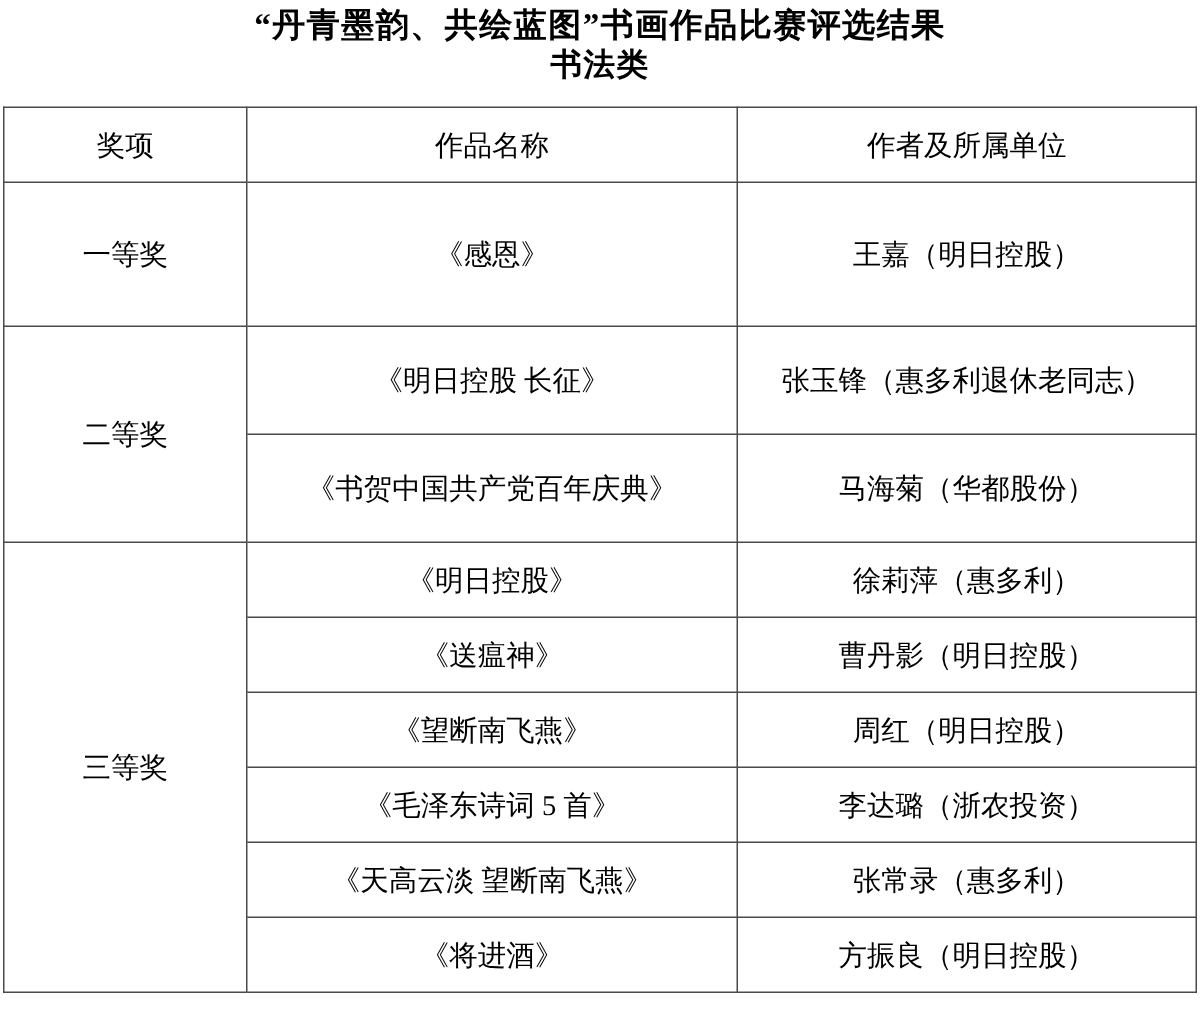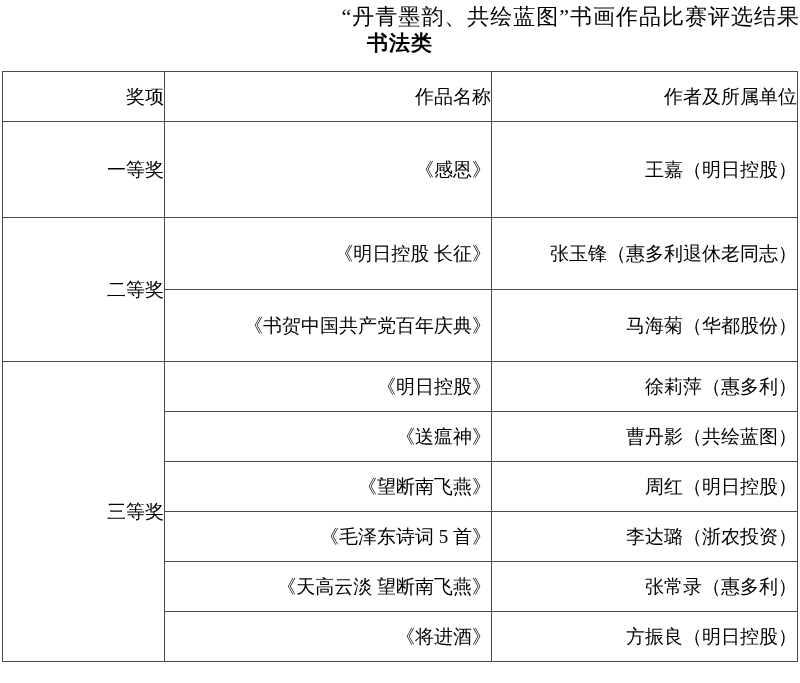--- a/index.html
+++ b/index.html
@@ -7,44 +7,44 @@
     padding: 0;
     background: #ffffff;
     width: 800px;
     height: 683px;
     overflow: hidden;
     font-family: "Liberation Serif", "DejaVu Serif", serif;
     color: #000000;
   }
   .doc-title {
     margin: 4px 0 0 0;
-    text-align: right;
+    text-align: center;
     font-size: 22px;
     line-height: 26px;
-    font-weight: normal;
+    font-weight: bold;
     letter-spacing: 1px;
   }
   .doc-subtitle {
     margin: 0 0 0 0;
     text-align: center;
     font-size: 21px;
     line-height: 26px;
     font-weight: bold;
     letter-spacing: 1px;
   }
   table.results {
     border-collapse: collapse;
     table-layout: fixed;
     width: 795px;
     margin: 15px 0 0 2px;
   }
   table.results th,
   table.results td {
     border: 1px solid #4a4a4a;
-    text-align: right;
+    text-align: center;
     vertical-align: middle;
     font-size: 19px;
     font-weight: normal;
     padding: 0;
     overflow: hidden;
     white-space: nowrap;
   }
   tr.h-header { height: 50px; }
   tr.h-first  { height: 96px; padding-left: 12px; }
   tr.h-second { height: 72px; }
@@ -86,21 +86,21 @@
       <td>马海菊（华都股份）</td>
     </tr>
 
     <tr class="h-third">
       <td rowspan="6">三等奖</td>
       <td>《明日控股》</td>
       <td>徐莉萍（惠多利）</td>
     </tr>
     <tr class="h-third">
       <td>《送瘟神》</td>
-      <td>曹丹影（共绘蓝图）</td>
+      <td>曹丹影（明日控股）</td>
     </tr>
     <tr class="h-third">
       <td>《望断南飞燕》</td>
       <td>周红（明日控股）</td>
     </tr>
     <tr class="h-third">
       <td>《毛泽东诗词 5 首》</td>
       <td>李达璐（浙农投资）</td>
     </tr>
     <tr class="h-third">

